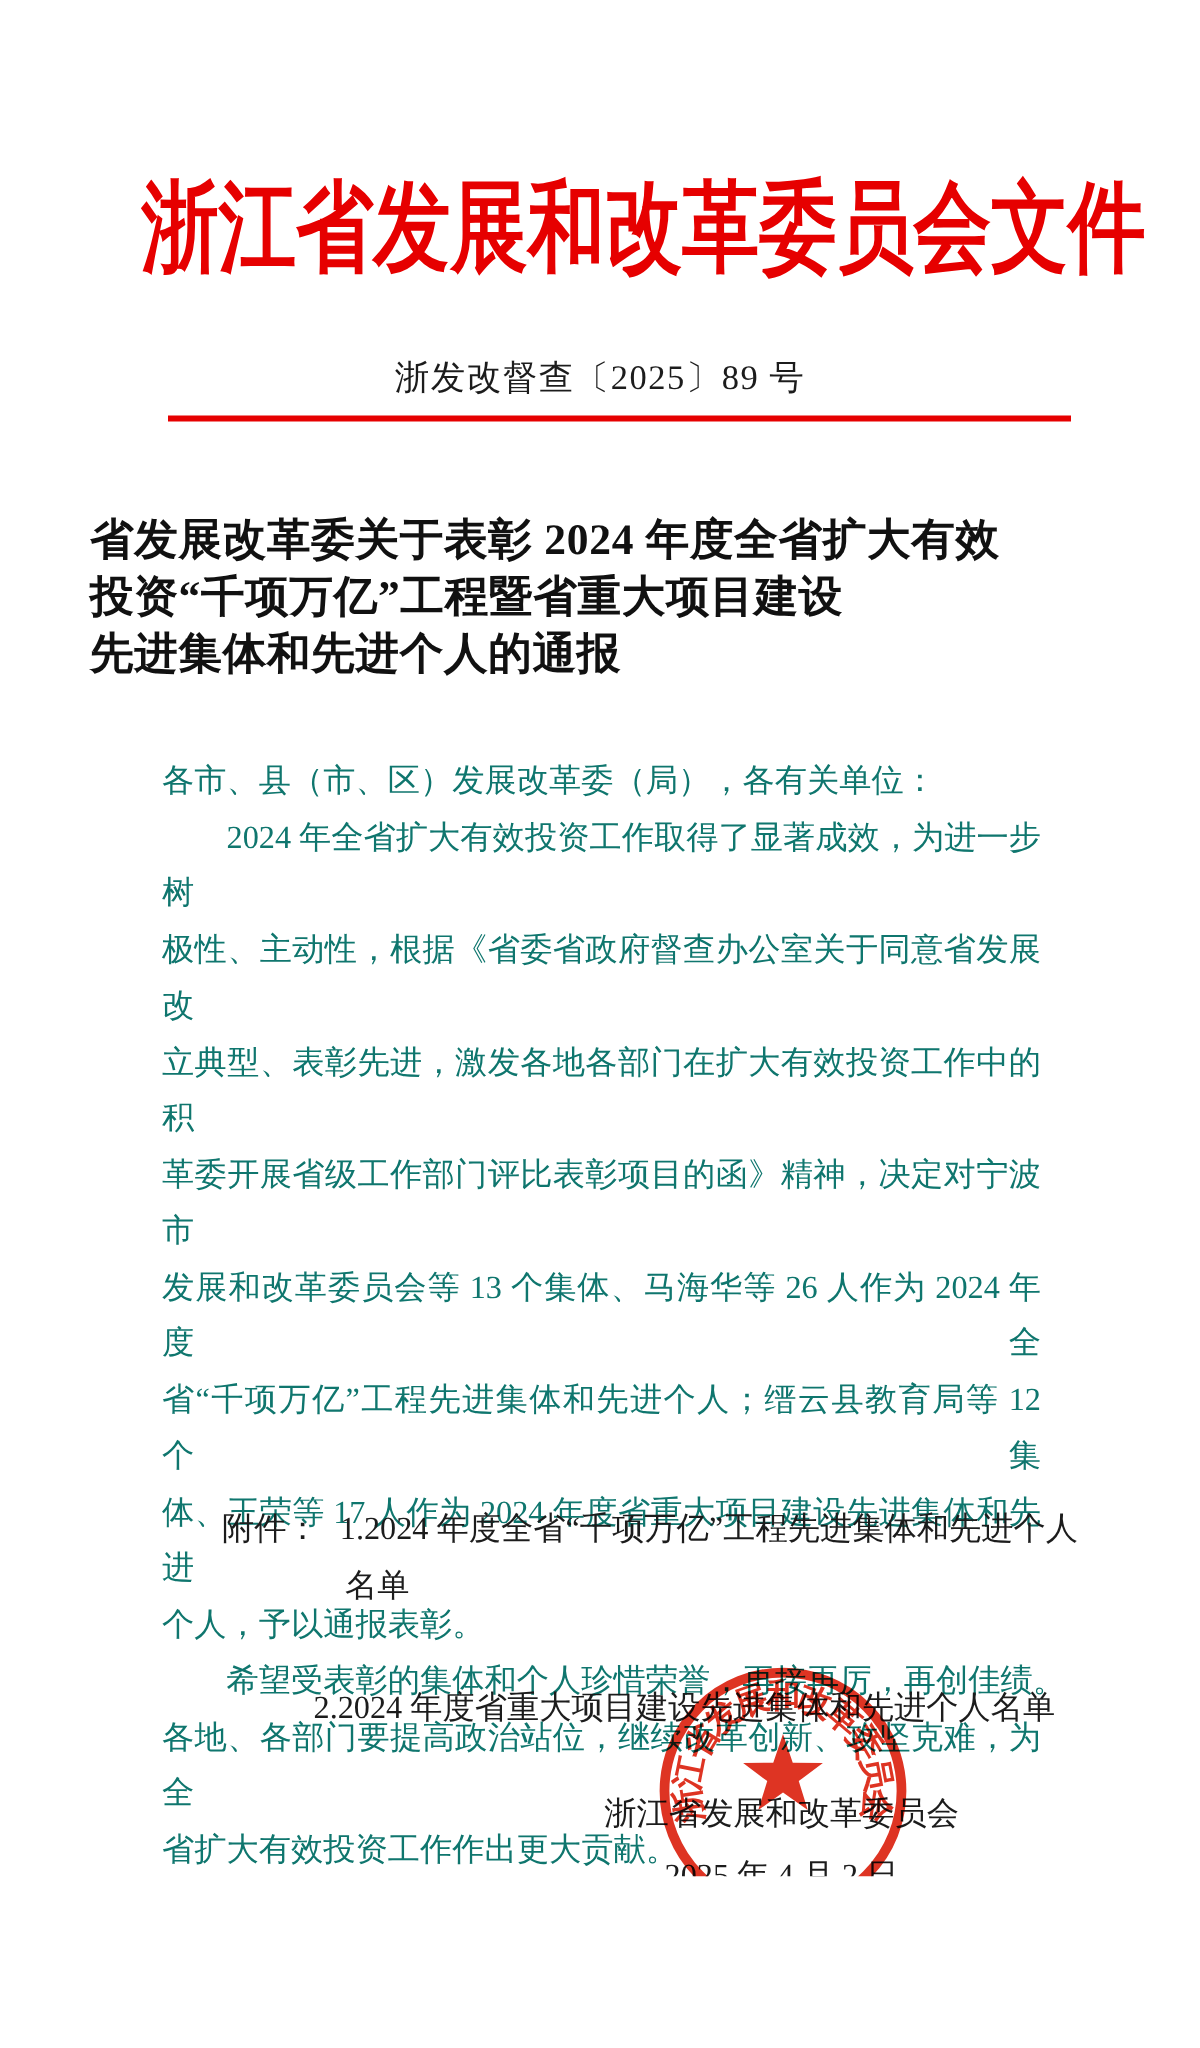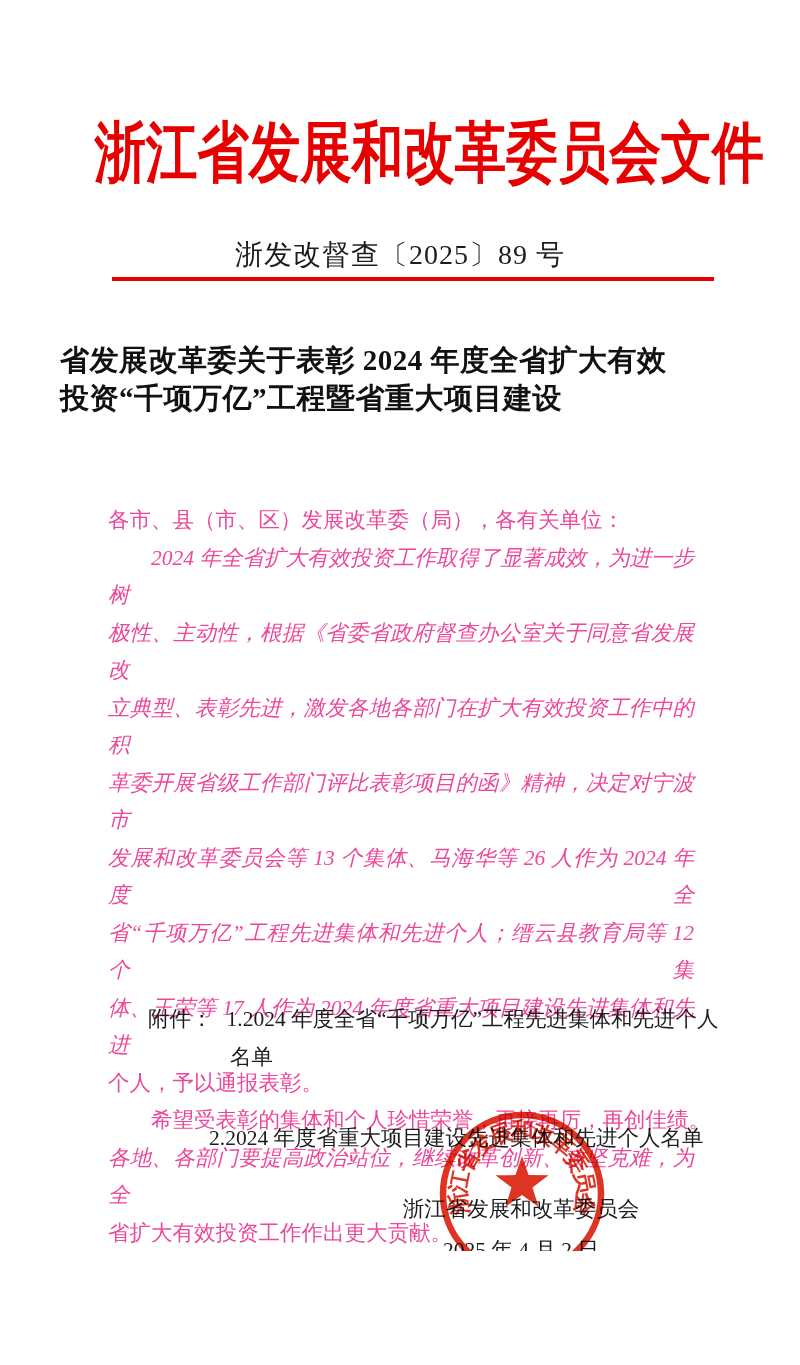--- a/index.html
+++ b/index.html
@@ -22,44 +22,44 @@
     white-space:nowrap;
   }
   .doc-header .squeeze{
     display:inline-block;
     transform:scaleX(0.78);
     transform-origin:50% 50%;
   }
   .doc-number{
     position:absolute;top:236px;left:0;width:800px;
     text-align:center;
-    font-size:28px;
+    font-size:23px;
     color:#1c1c1c;
     letter-spacing:1px;
   }
   .red-rule{
     position:absolute;top:277px;left:112px;width:602px;height:4px;
     background:#e60000;
   }
   .doc-title{
     position:absolute;top:341px;left:60px;width:680px;
     font-weight:bold;
     font-size:29px;
     line-height:38px;
     color:#111;
     letter-spacing:0.5px;
   }
   .body-block{
     position:absolute;top:502px;left:108px;width:586px;
     font-size:21.5px;
     line-height:37.5px;
-    color:#ec4899;
+    color:#0f766e;
   }
   .line{white-space:nowrap;}
-  .j{white-space:normal;text-align:justify;text-align-last:justify;font-style:italic;}
+  .j{white-space:normal;text-align:justify;text-align-last:justify;}
   .ind{text-indent:43px;}
   .attach-block{
     position:absolute;top:1001px;left:148px;width:560px;
     font-size:21.5px;
     line-height:37.5px;
     color:#1c1c1c;
   }
   .attach-row1 .attach-label{display:inline-block;margin-right:14px;}
   .attach-row2{padding-left:82px;}
   .attach-row3{padding-left:61px;margin-top:44px;}
@@ -92,20 +92,21 @@
     <span class="squeeze">浙江省发展和改革委员会文件</span>
   </div>
 
   <div class="doc-number">浙发改督查〔2025〕89 号</div>
 
   <div class="red-rule"></div>
 
   <div class="doc-title">
     <div class="title-line">省发展改革委关于表彰 2024 年度全省扩大有效</div>
     <div class="title-line">投资“千项万亿”工程暨省重大项目建设</div>
+    <div class="title-line">先进集体和先进个人的通报</div>
   </div>
 
   <div class="body-block">
     <div class="line">各市、县（市、区）发展改革委（局），各有关单位：</div>
 
     <div>
       <div class="j ind">2024 年全省扩大有效投资工作取得了显著成效，为进一步树</div>
       <div class="j">极性、主动性，根据《省委省政府督查办公室关于同意省发展改</div>
       <div class="j">立典型、表彰先进，激发各地各部门在扩大有效投资工作中的积</div>
       <div class="j">革委开展省级工作部门评比表彰项目的函》精神，决定对宁波市</div>

